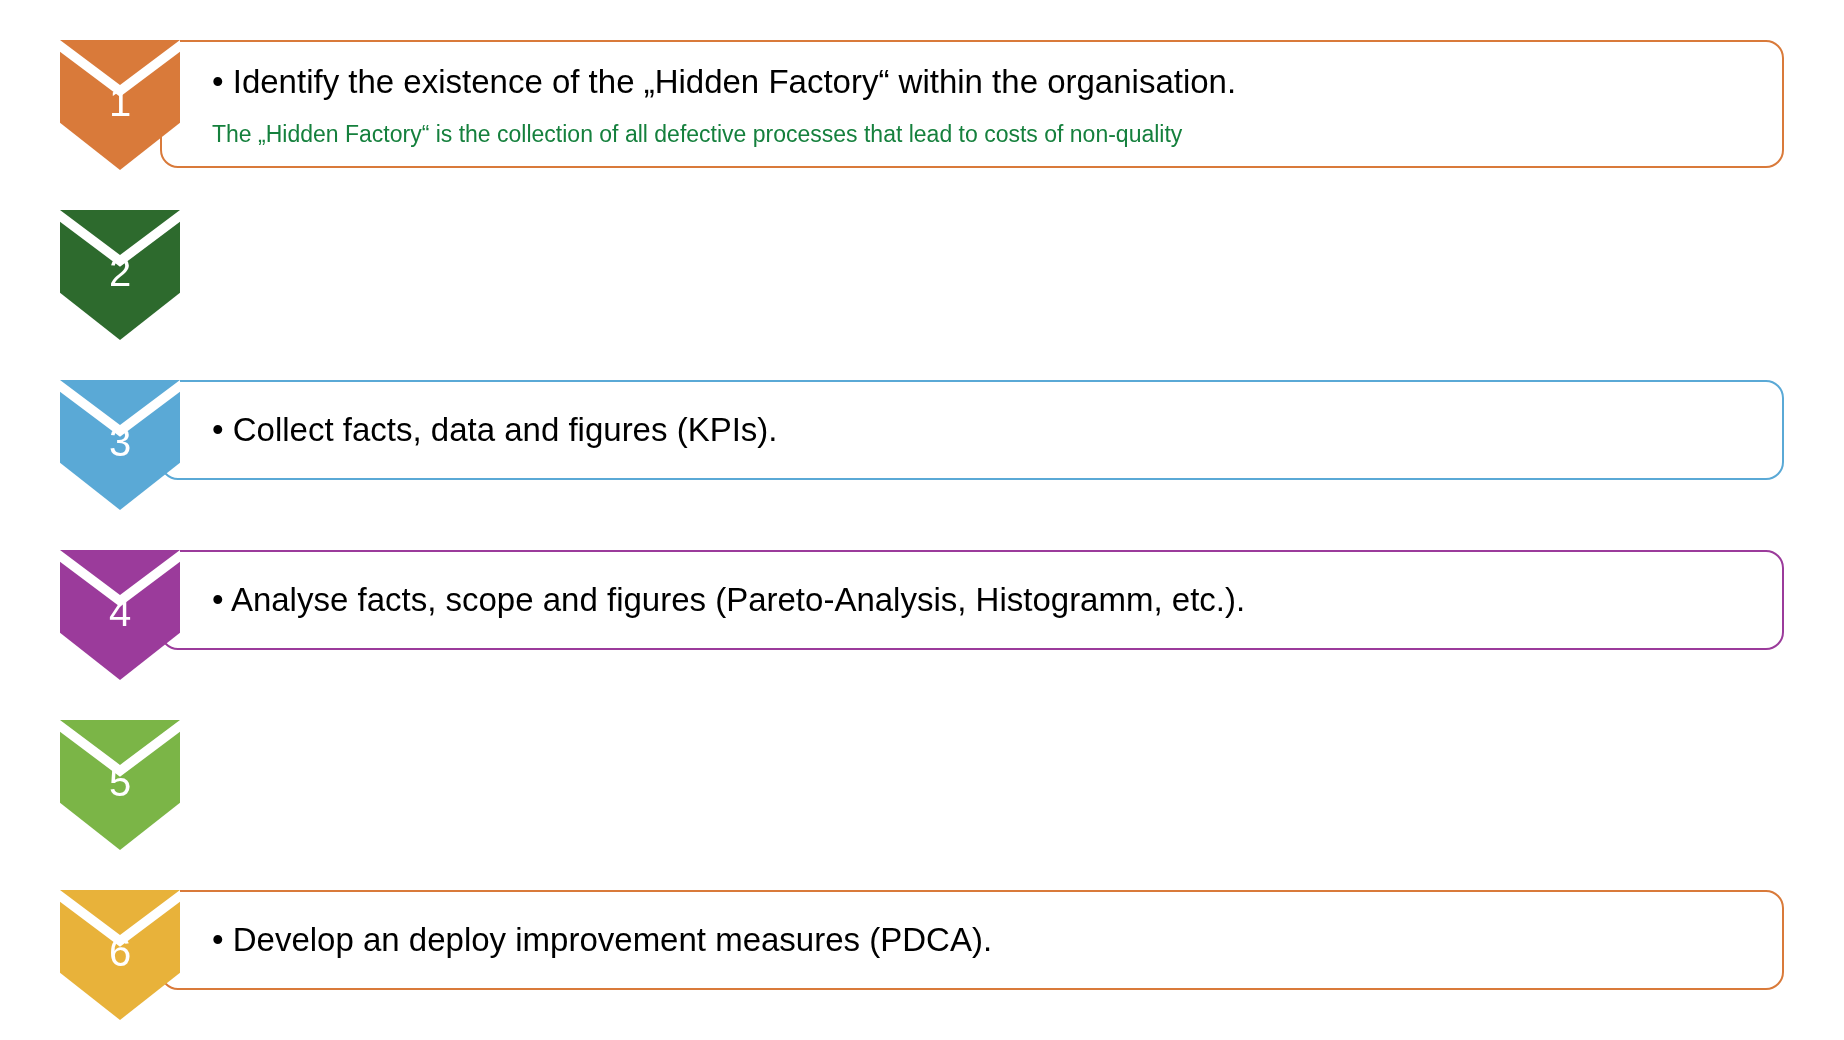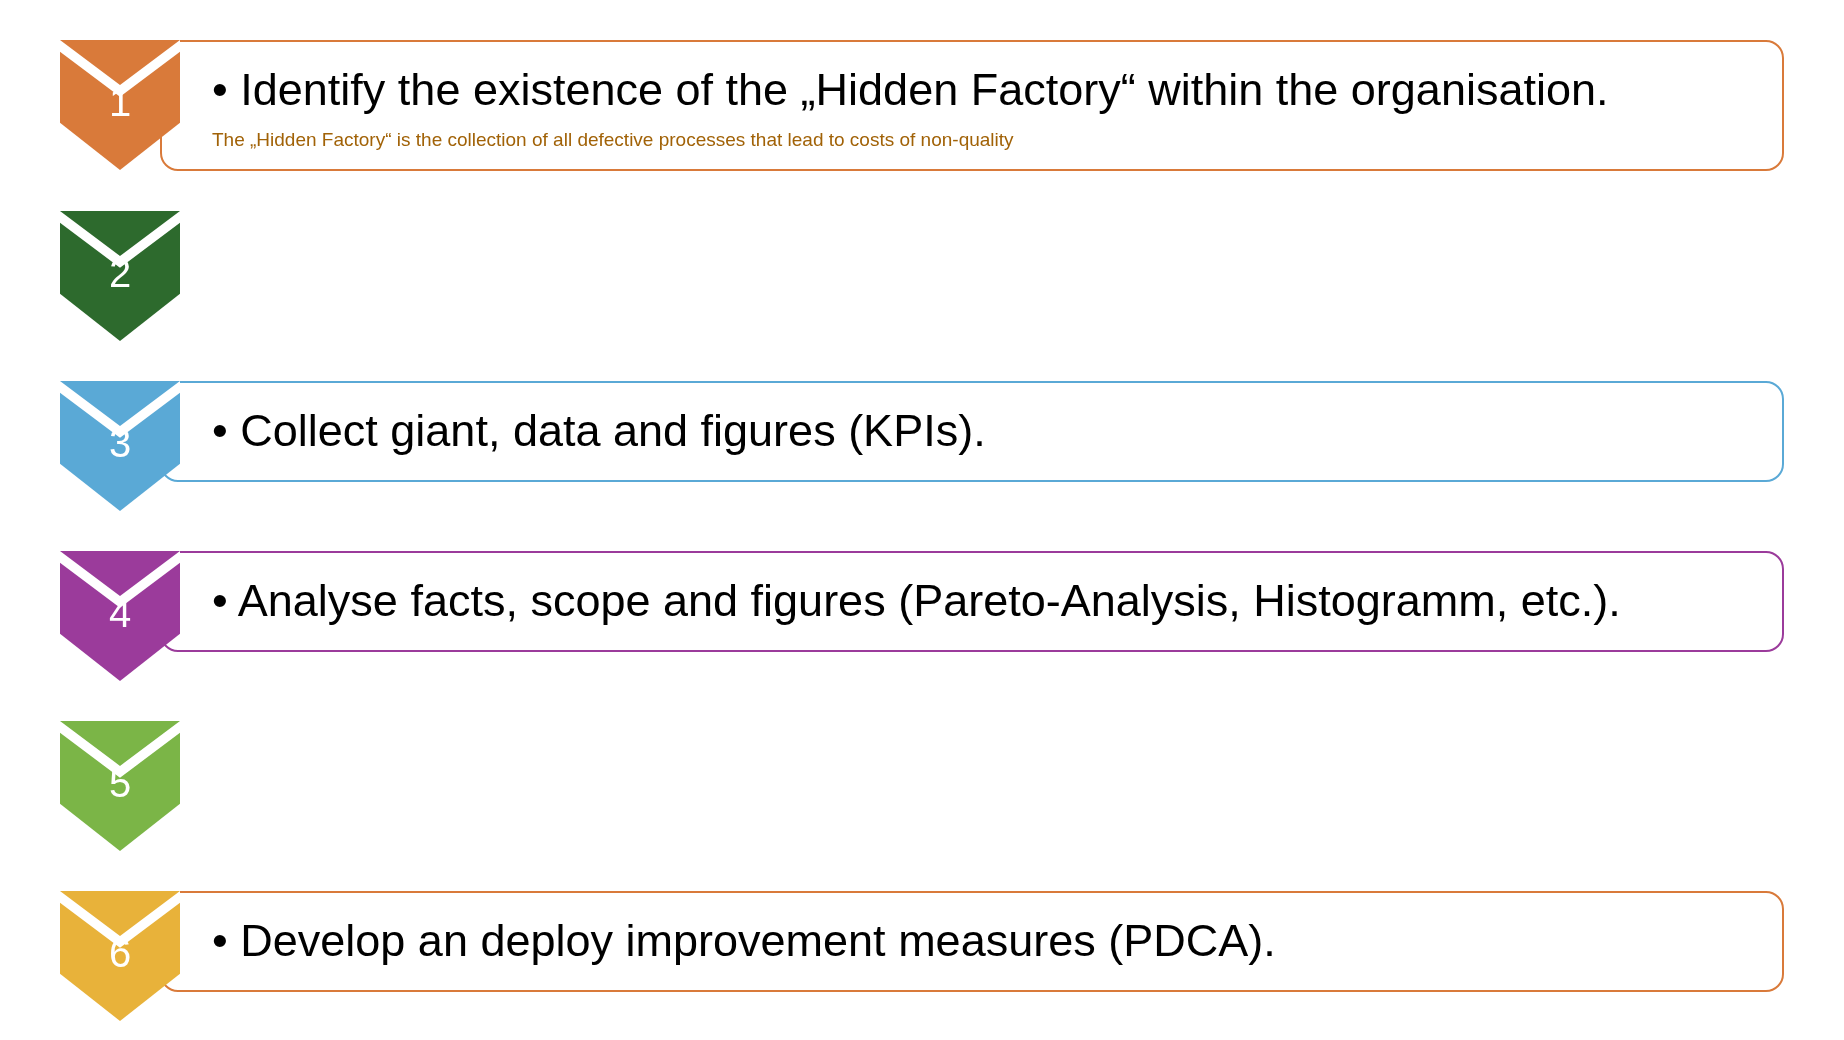--- a/index.html
+++ b/index.html
@@ -48,28 +48,28 @@
     padding: 18px 30px 18px 50px;
     margin-left: -20px;
     background: #fff;
     min-height: 100px;
     display: flex;
     flex-direction: column;
     justify-content: center;
     margin-top: 0;
   }
   .step-text {
-    font-size: 45px;
+    font-size: 33px;
     color: #000;
     line-height: 1.35;
   }
   .step-subtext {
-    font-size: 19px;
-    color: #a16207;
-    margin-top: 8px;
+    font-size: 23px;
+    color: #15803d;
+    margin-top: 16px;
   }
   .bullet::before {
     content: "• ";
   }
 </style>
 </head>
 <body>
 
 <div class="steps-container">
 
@@ -99,21 +99,21 @@
 
   <div class="step-row">
     <div class="chevron">
       <svg viewBox="0 0 100 110" preserveAspectRatio="none">
         <polygon points="0,0 100,0 100,70 50,110 0,70" fill="#5aa9d6"></polygon>
         <polygon points="0,0 50,38 100,0 100,10 50,48 0,10" fill="#ffffff"></polygon>
       </svg>
       <div class="chevron-number">3</div>
     </div>
     <div class="step-box" style="border-color:#5aa9d6">
-      <div class="step-text bullet">Collect giant, data and figures (KPIs).</div>
+      <div class="step-text bullet">Collect facts, data and figures (KPIs).</div>
     </div>
   </div>
 
   <div class="step-row">
     <div class="chevron">
       <svg viewBox="0 0 100 110" preserveAspectRatio="none">
         <polygon points="0,0 100,0 100,70 50,110 0,70" fill="#9b3b9b"></polygon>
         <polygon points="0,0 50,38 100,0 100,10 50,48 0,10" fill="#ffffff"></polygon>
       </svg>
       <div class="chevron-number">4</div>

